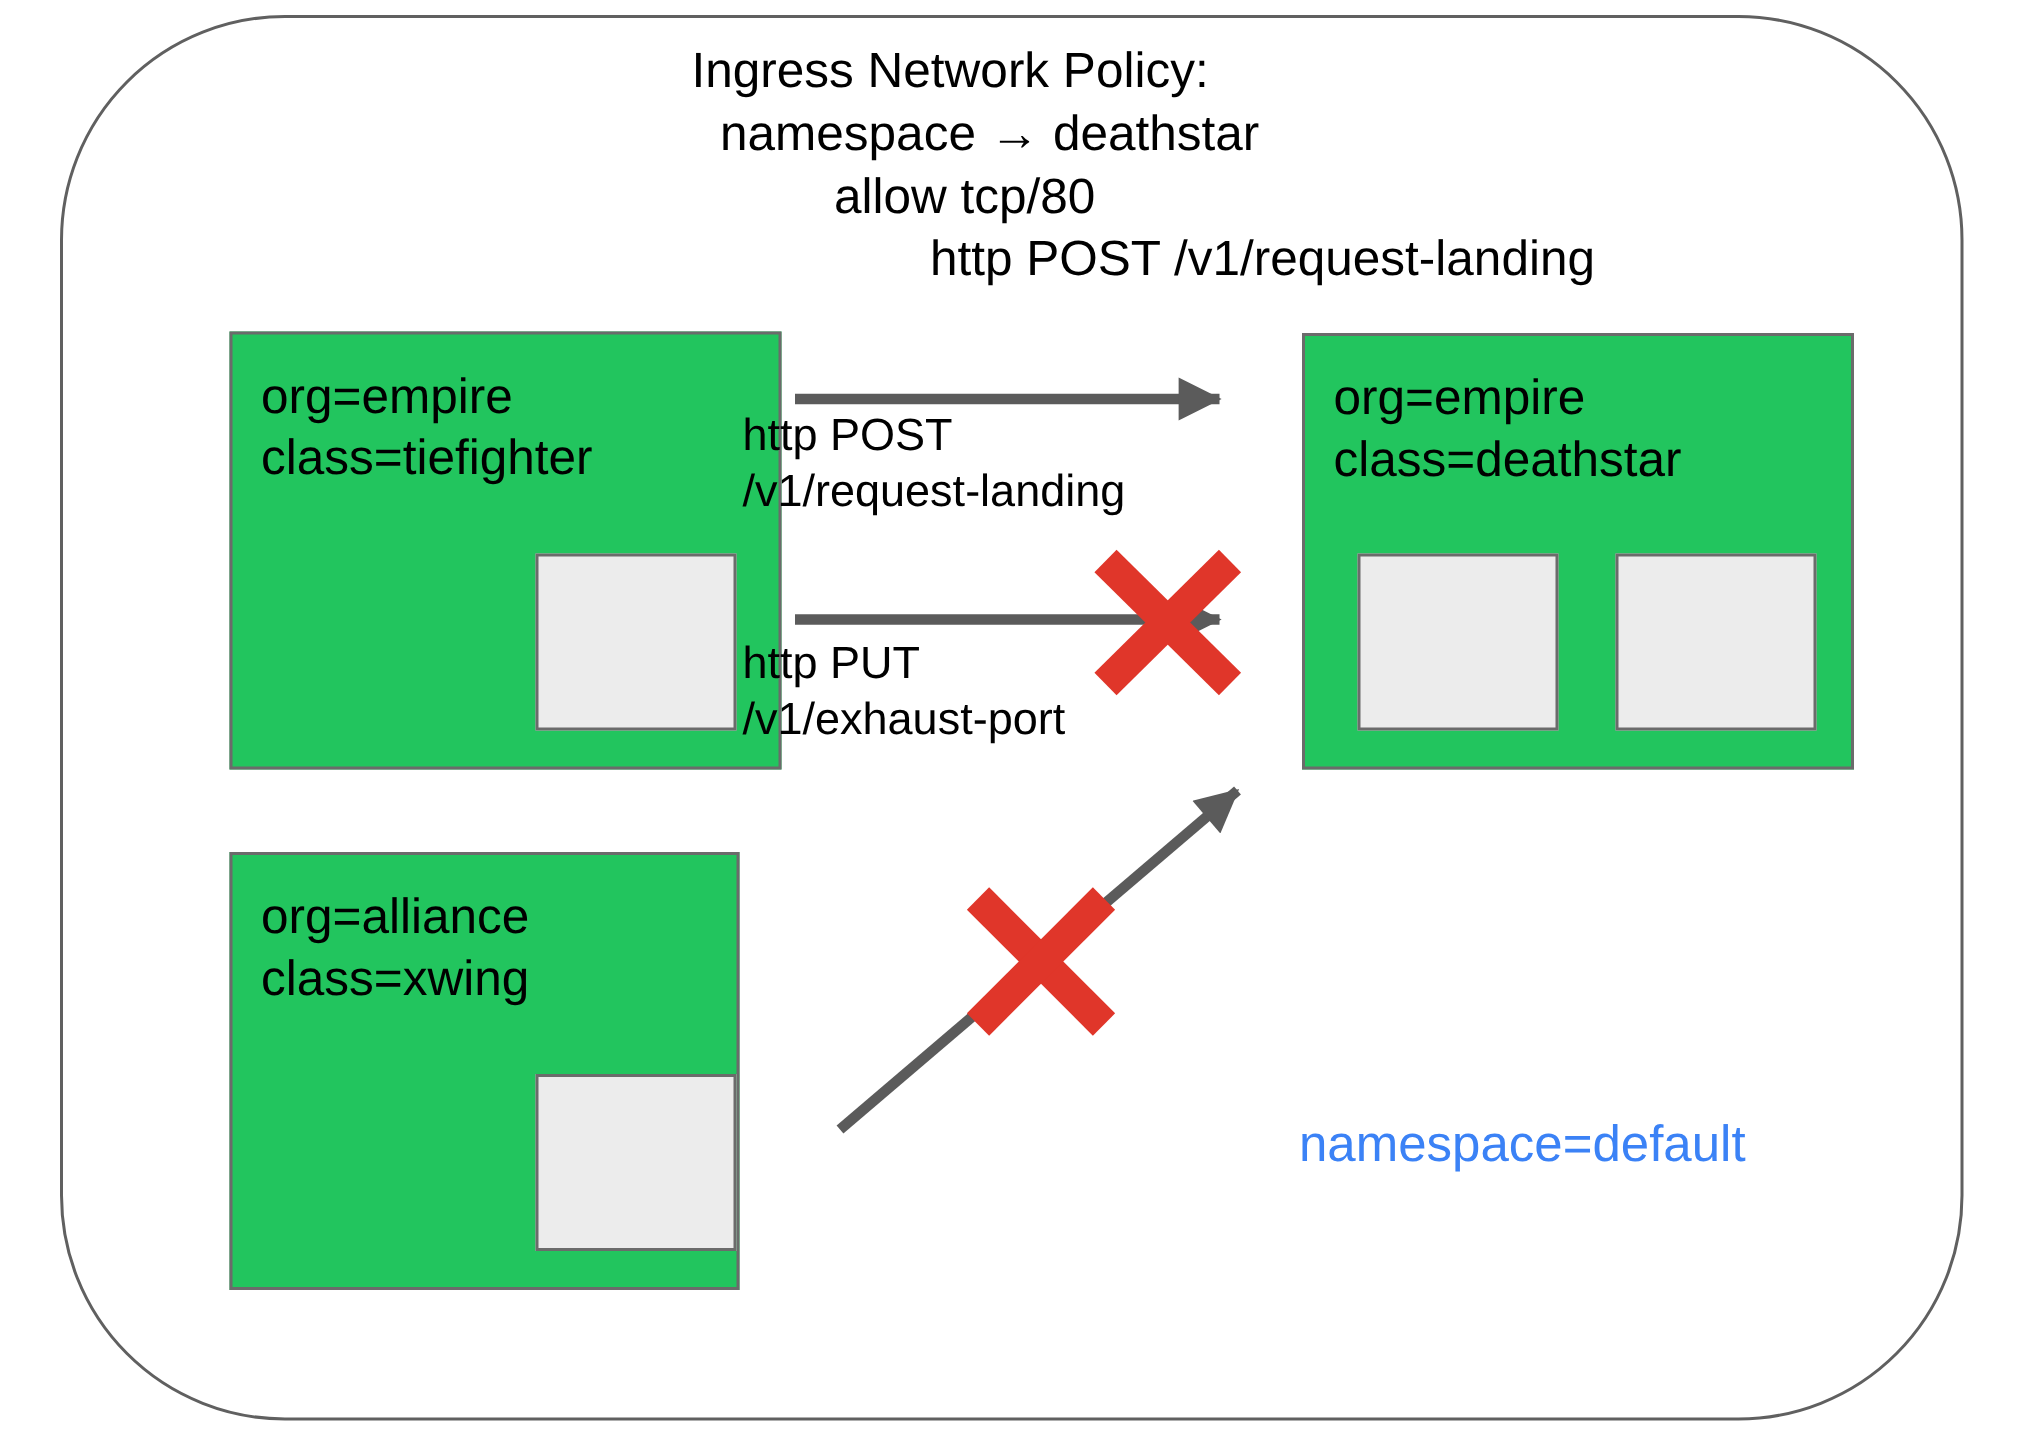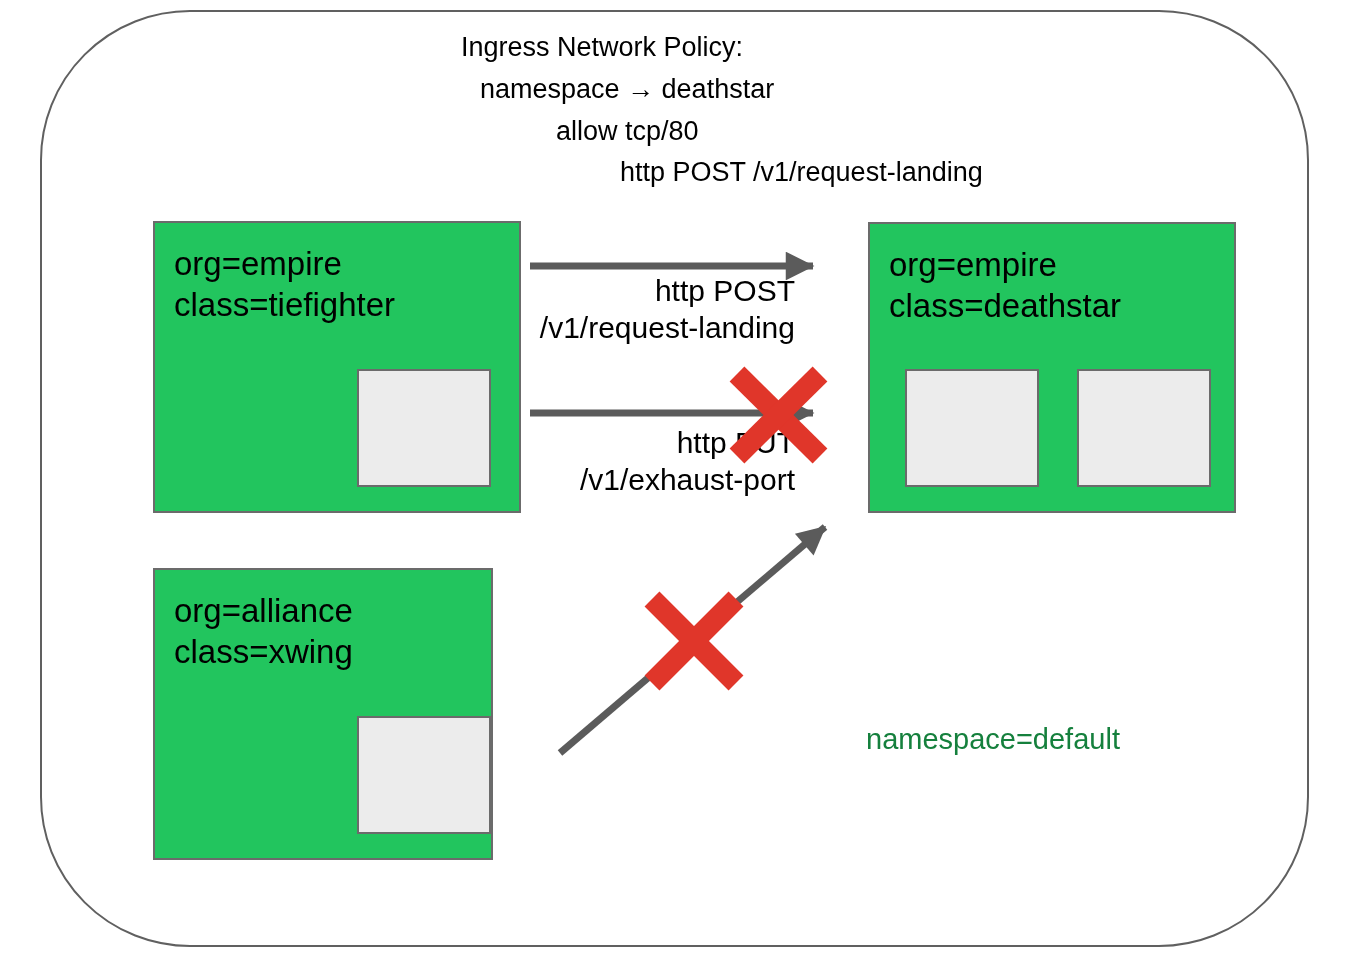--- a/index.html
+++ b/index.html
@@ -20,21 +20,21 @@
     position: absolute;
     left: 40px; top: 10px;
     width: 1269px; height: 937px;
     border: 2px solid var(--outer-border, #606060);
     border-radius: 150px;
     box-sizing: border-box;
     background: #ffffff;
   }
   .title-line {
     position: absolute;
-    font-size: 27px;
+    font-size: 33px;
     line-height: 42px;
     white-space: nowrap;
     color: #000;
   }
   #title-l1 { left: 461px; top: 26px; }
   #title-l2 { left: 480px; top: 68px; }
   #title-l3 { left: 556px; top: 110px; }
   #title-l4 { left: 620px; top: 151px; }
 
   .node-box {
@@ -75,36 +75,36 @@
   #x-put        { left: 726px; top: 363px; width: 105px; height: 104px; }
   #x-xwing      { left: 641px; top: 588px; width: 106px; height: 106px; }
 
   .arrow-line { stroke: var(--arrow-gray, #5b5b5b); stroke-width: 7; fill: none; }
   .arrowhead-path { fill: var(--arrow-gray, #5b5b5b); }
   .x-line { stroke: var(--denied-red, #e0362a); stroke-width: 21; stroke-linecap: butt; }
 
   .edge-label {
     position: absolute;
     width: 300px;
-    text-align: right;
+    text-align: left;
     font-size: 30px;
     line-height: 37px;
     white-space: nowrap;
     color: #000;
   }
   #label-post { left: 495px; top: 272px; }
   #label-put  { left: 495px; top: 424px; }
 
   #namespace-label {
     position: absolute;
-    left: 866px; top: 718px;
-    font-size: 29px;
+    left: 866px; top: 742px;
+    font-size: 34px;
     line-height: 42px;
     white-space: nowrap;
-    color: #15803d;
+    color: #3b82f6;
   }
   .hidden-defs { position: absolute; width: 0; height: 0; }
 </style>
 </head>
 <body>
 
 <div id="canvas">
 
   <svg class="hidden-defs" aria-hidden="true">
     <defs>

